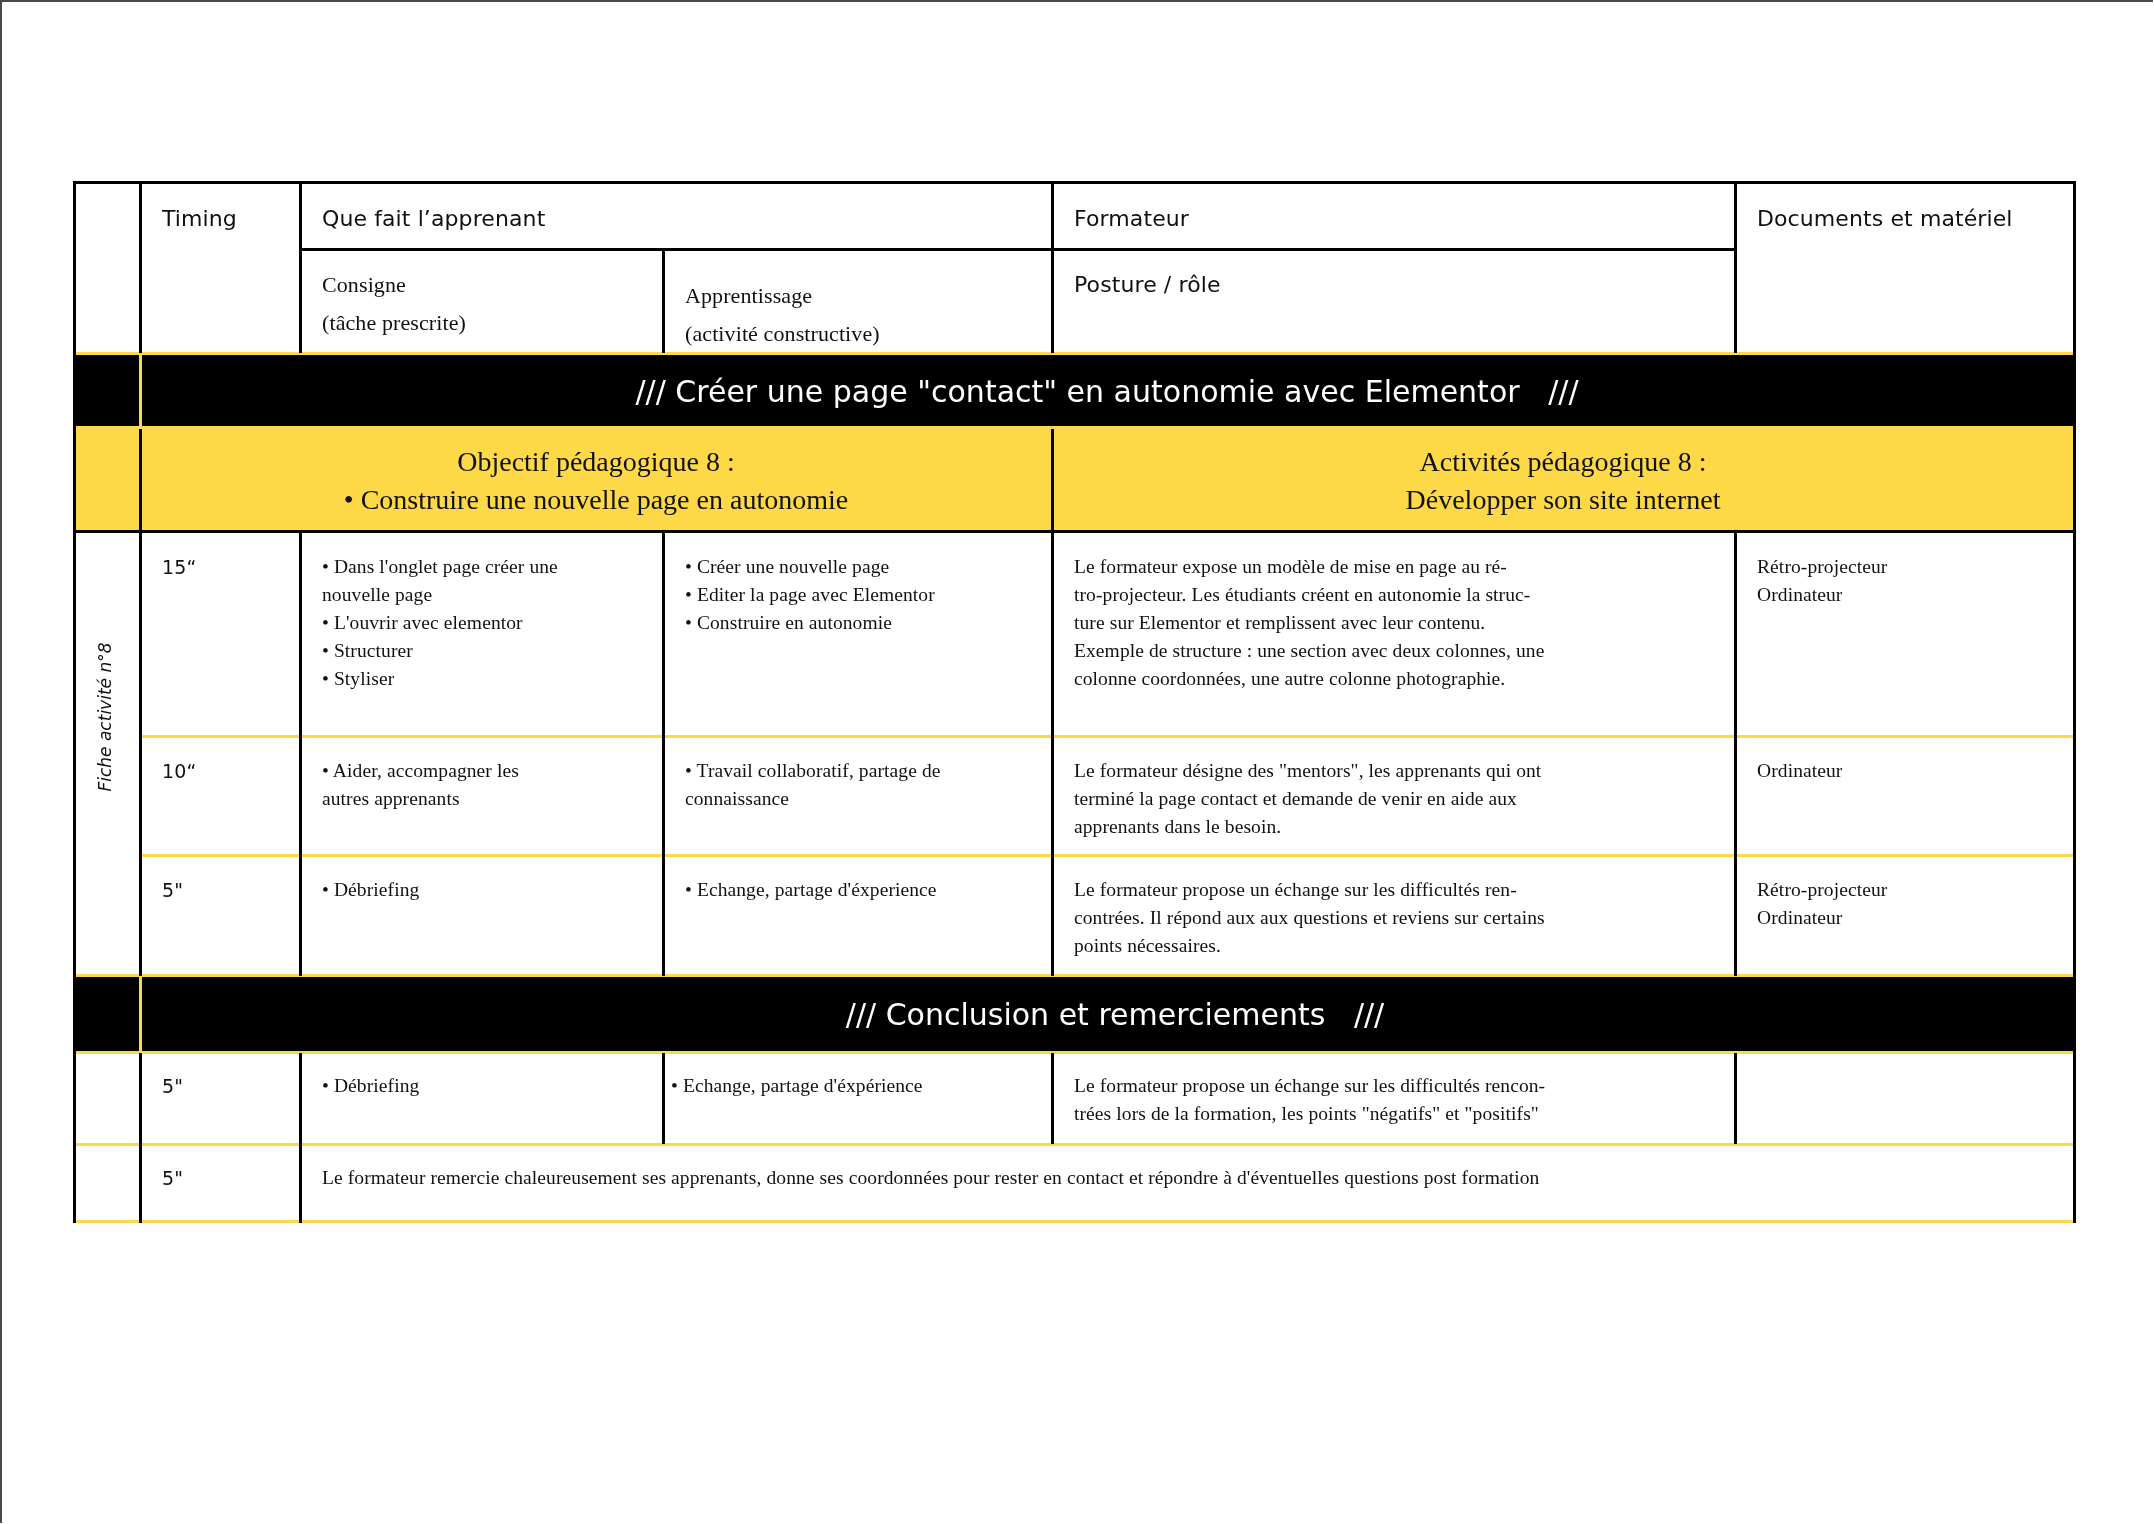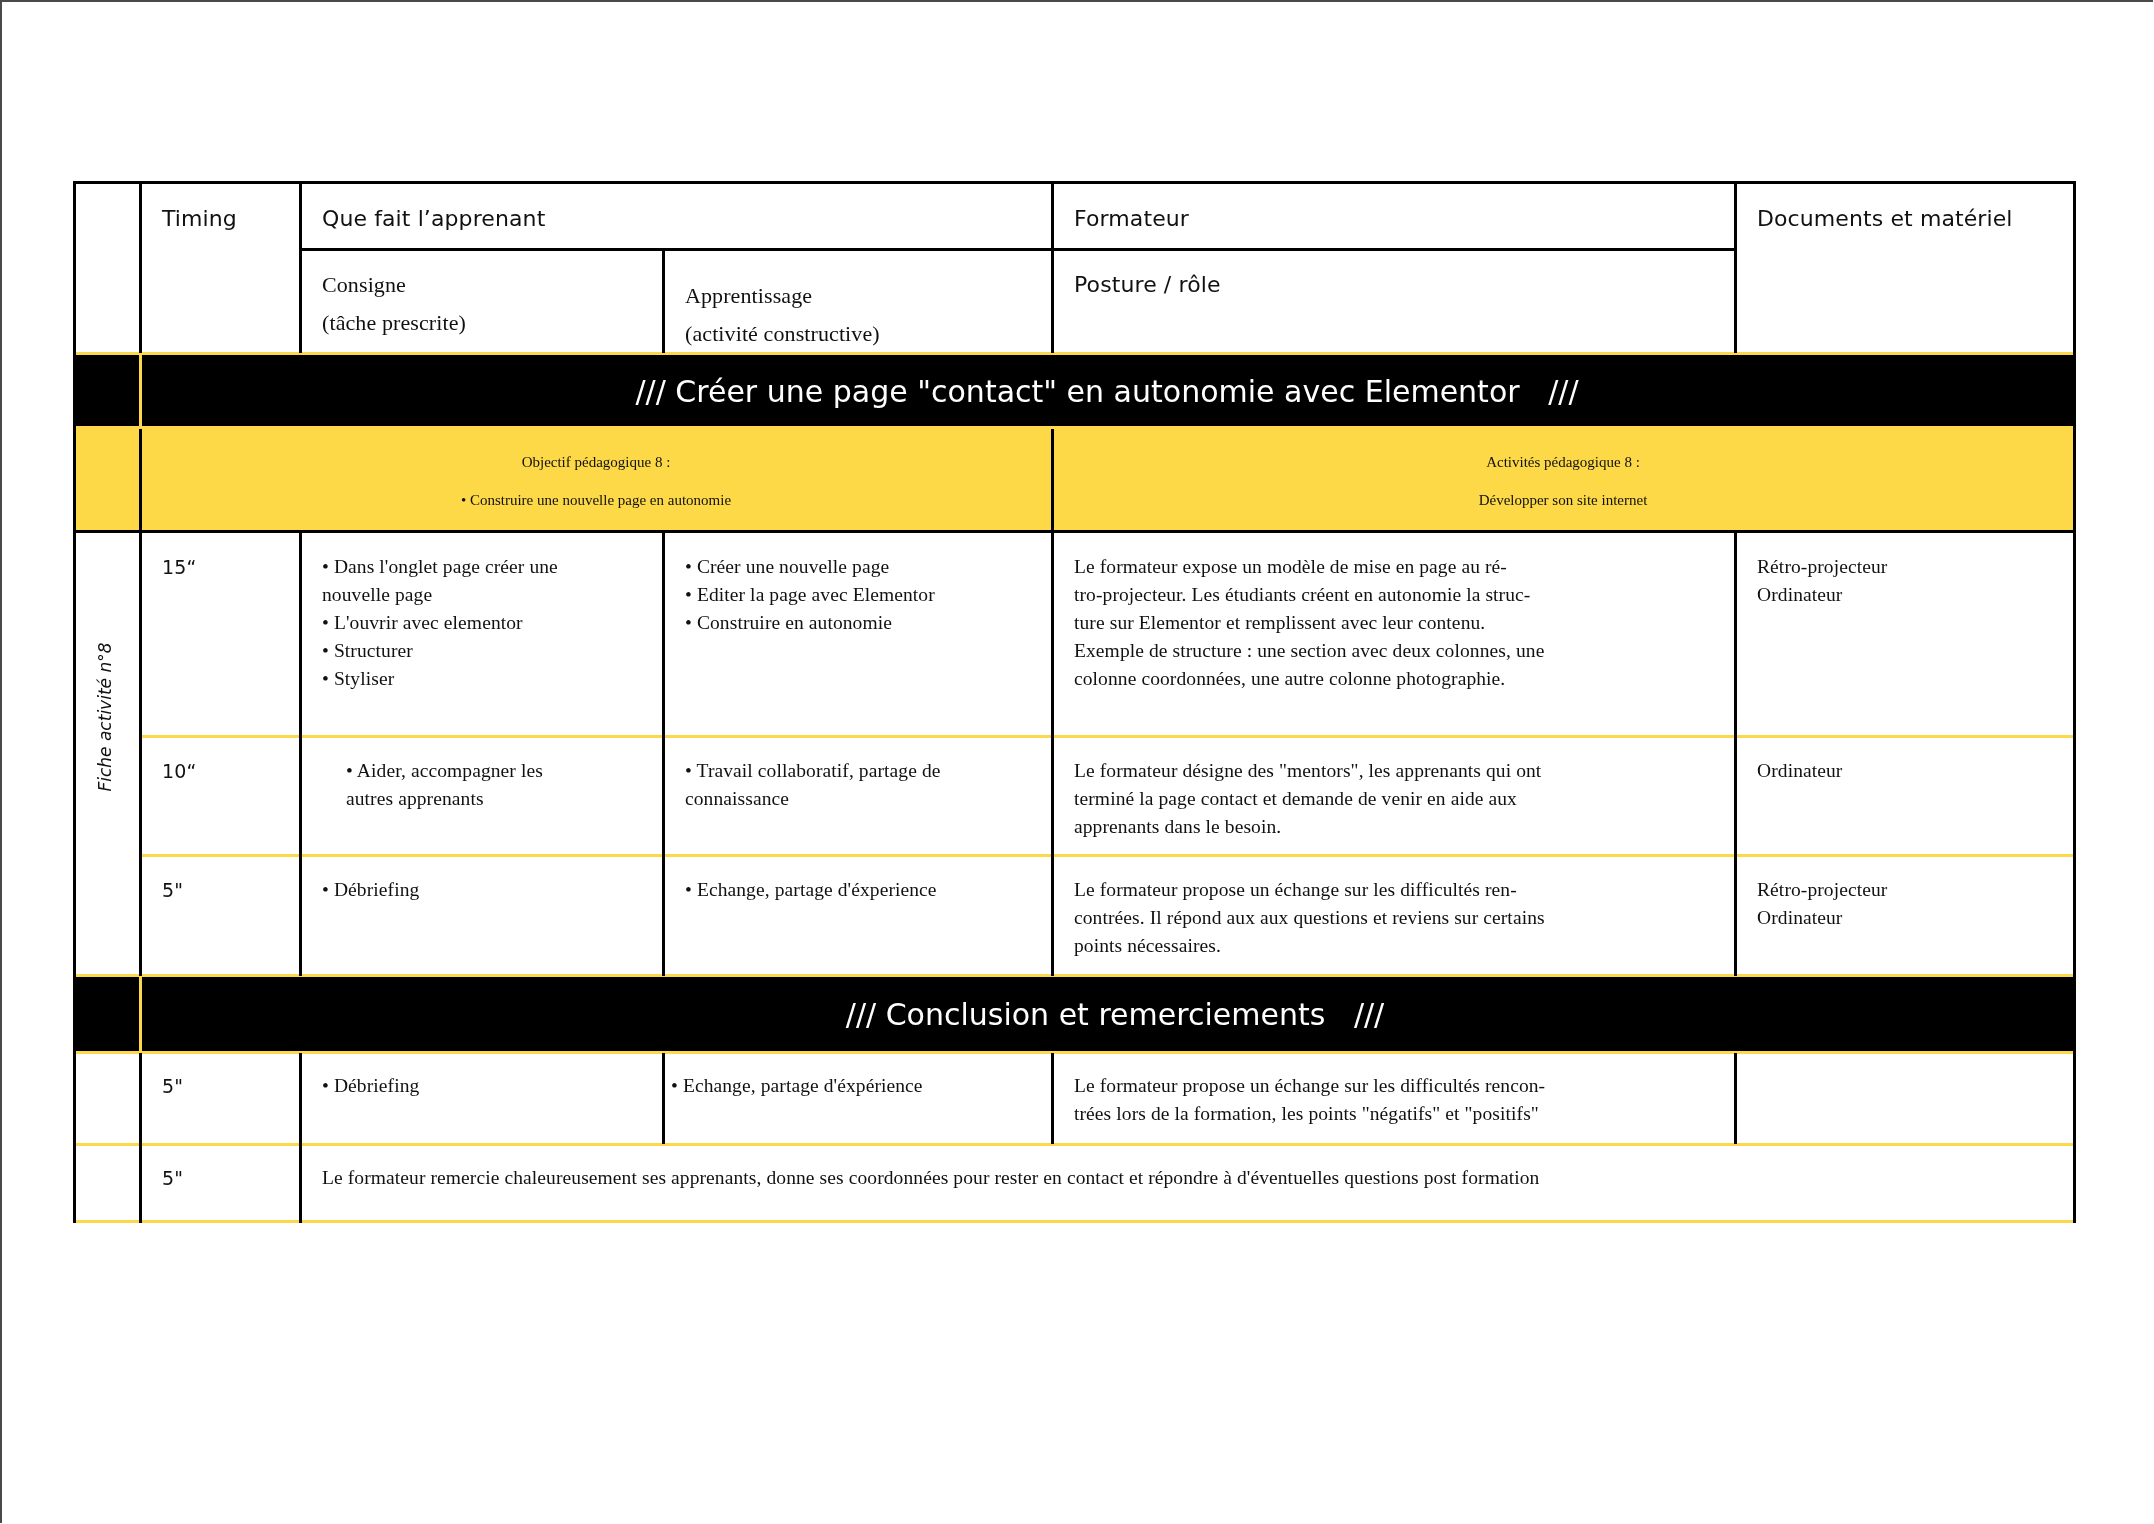--- a/index.html
+++ b/index.html
@@ -24,21 +24,21 @@
   .vline { position: absolute; width: 3px; background: #000; }
   .hline { position: absolute; height: 3px; background: #000; }
   .yline { position: absolute; height: 3px; background: #fcd94a; }
   .yvline { position: absolute; width: 3px; background: #fcd94a; }
   .black-band { position: absolute; background: #000; }
   .yellow-band { position: absolute; background: #fdd947; }
   .section-title {
     position: absolute; color: #fff; font-size: 30px; font-weight: 500;
     text-align: center; white-space: pre; line-height: 40px;
   }
-  .obj { position: absolute; text-align: center; font-size: 15px; line-height: 38px; }
+  .obj { position: absolute; text-align: center; font-size: 28px; line-height: 38px; }
   .hdr { font-size: 22px; line-height: 38px; }
   .vertical-label {
     position: absolute; font-style: italic; font-size: 17px; white-space: nowrap;
     transform: rotate(-90deg); transform-origin: center center;
   }
   .timing { font-size: 19px; }
 </style>
 </head>
 <body>
 
@@ -100,21 +100,21 @@
       <span class="line">colonne coordonnées, une autre colonne photographie.</span>
     </div>
     <div class="cell" style="left:1735px;top:553px;width:339px;">
       <span class="line">Rétro-projecteur</span>
       <span class="line">Ordinateur</span>
     </div>
   </div>
 
   <div>
     <div class="cell timing" style="left:140px;top:757px;width:160px;">10“</div>
-    <div class="cell" style="left:300px;top:757px;width:363px;margin-left:24px;">
+    <div class="cell" style="left:300px;top:757px;width:363px;">
       <span class="line">• Aider, accompagner les</span>
       <span class="line">autres apprenants</span>
     </div>
     <div class="cell" style="left:663px;top:757px;width:389px;">
       <span class="line">• Travail collaboratif, partage de</span>
       <span class="line">connaissance</span>
     </div>
     <div class="cell" style="left:1052px;top:757px;width:683px;">
       <span class="line">Le formateur désigne des "mentors", les apprenants qui ont</span>
       <span class="line">terminé la page contact et demande de venir en aide aux</span>

